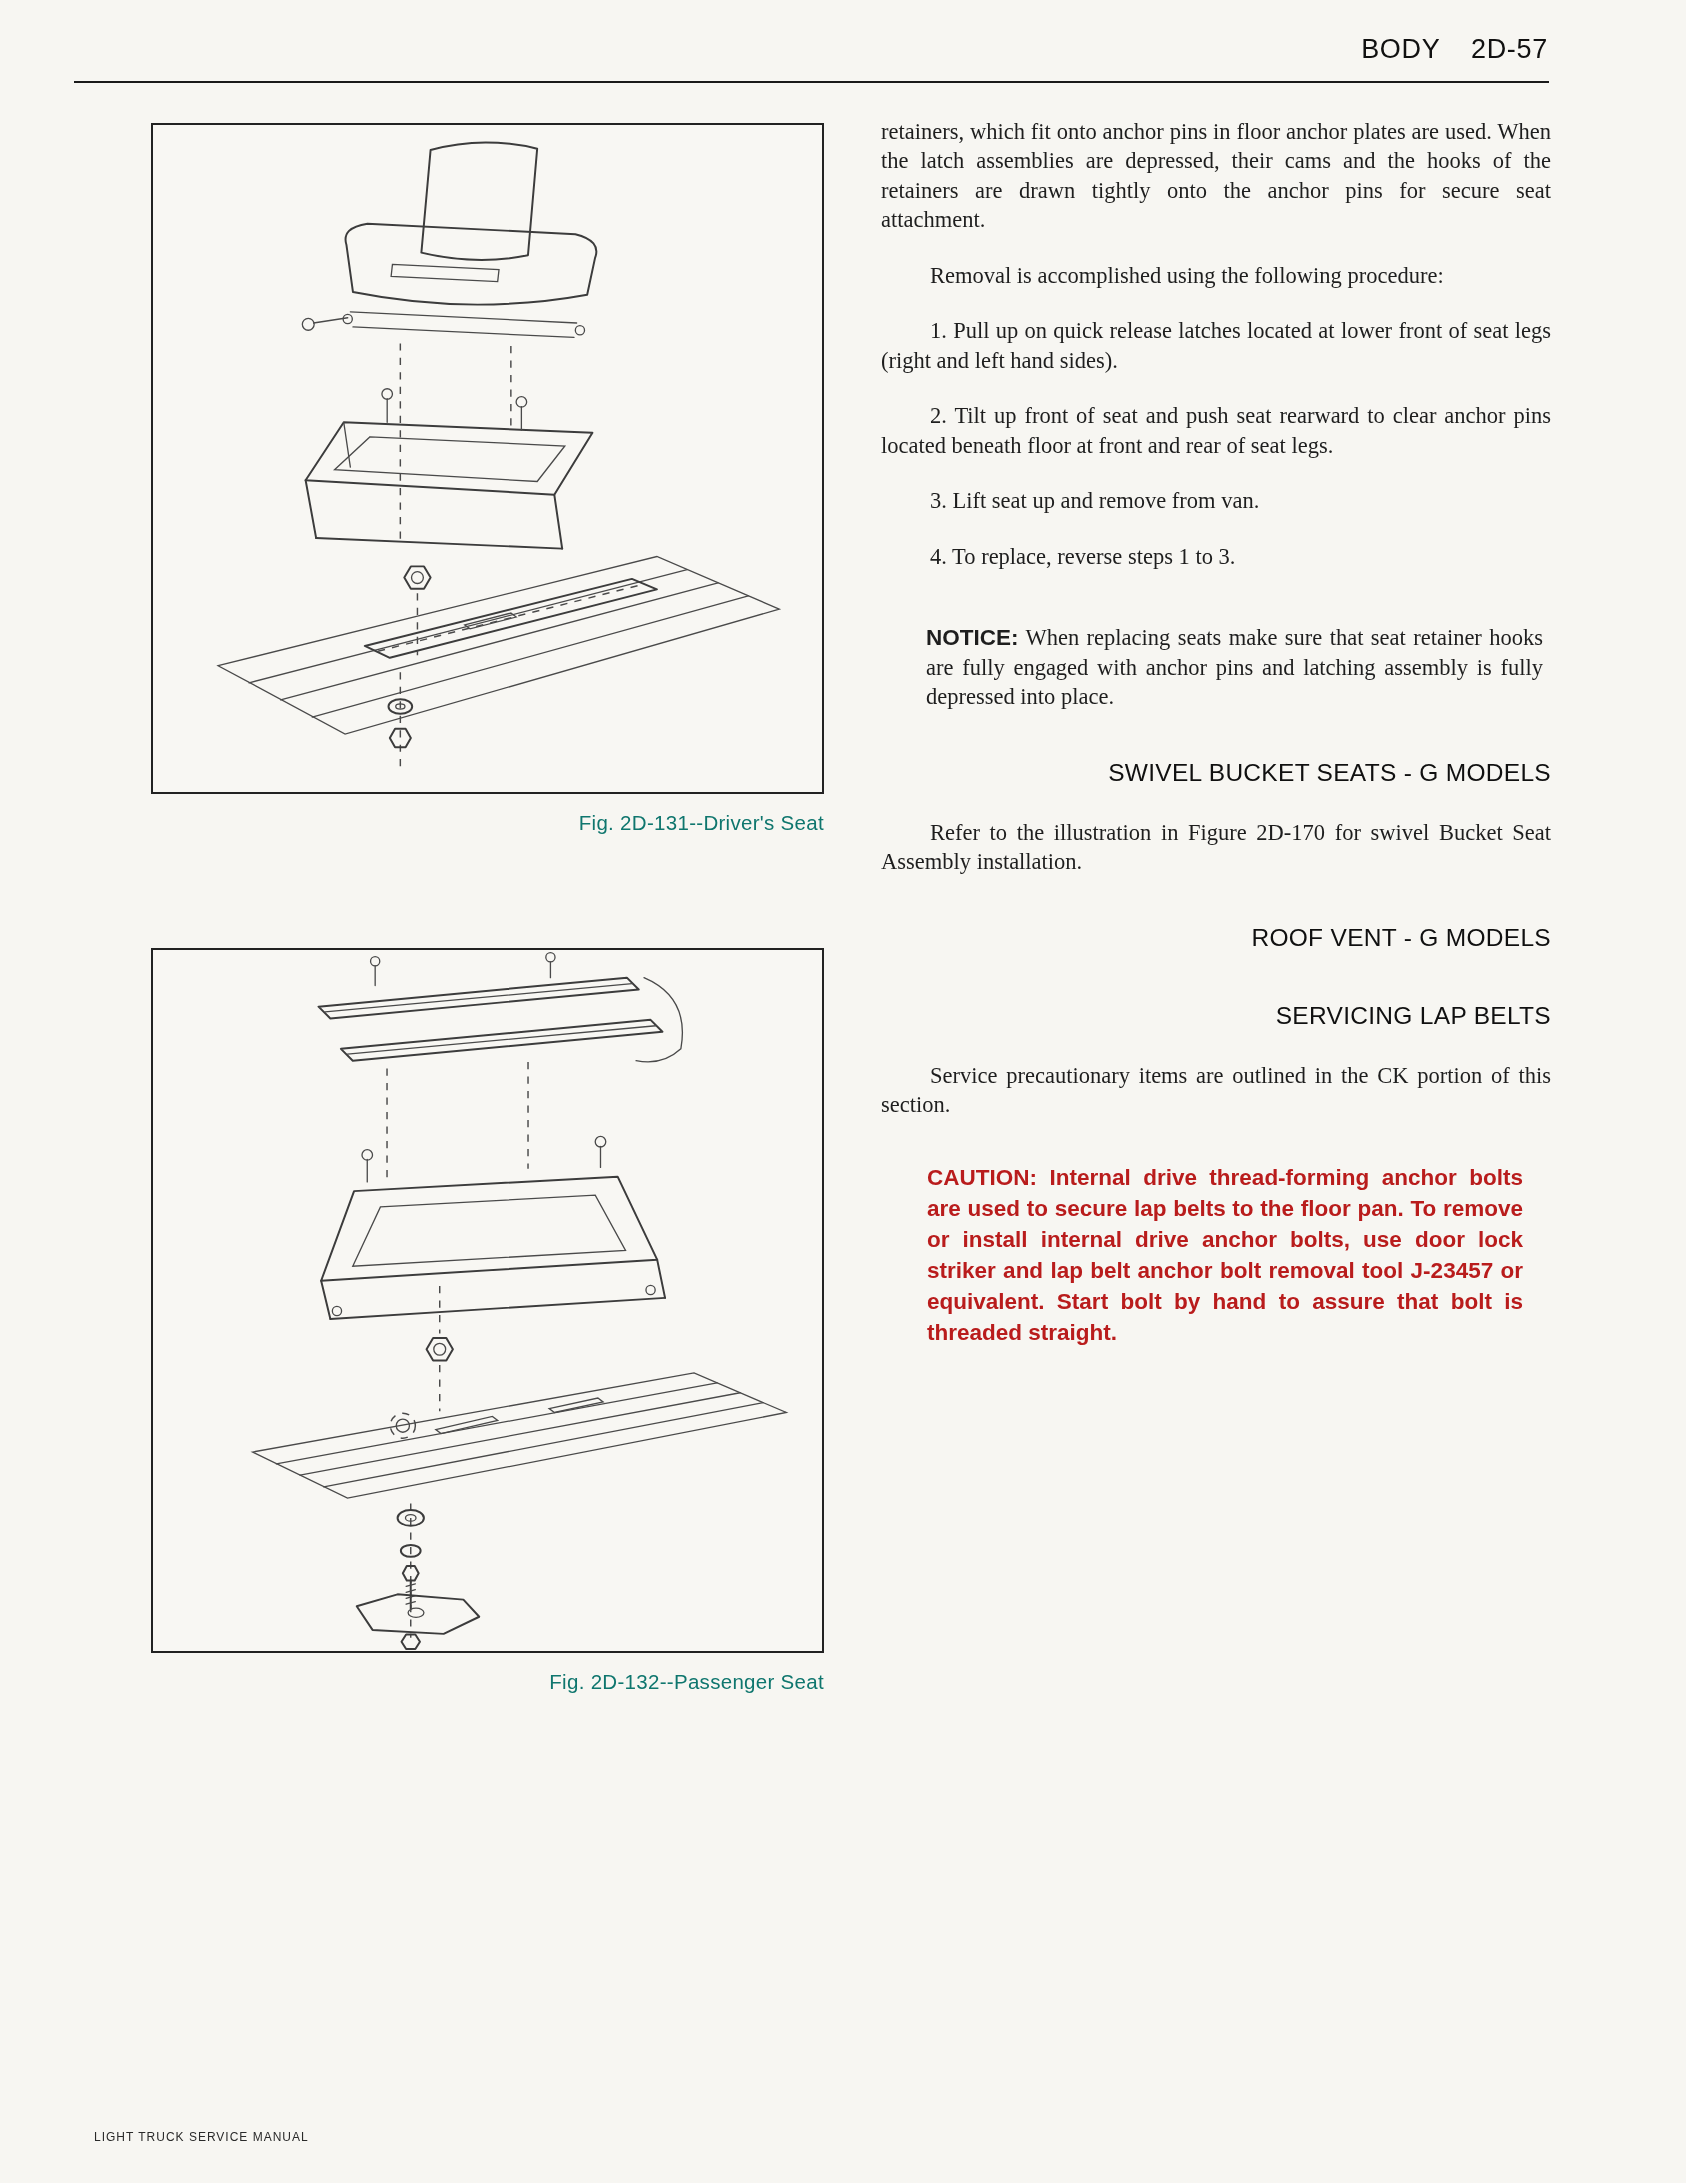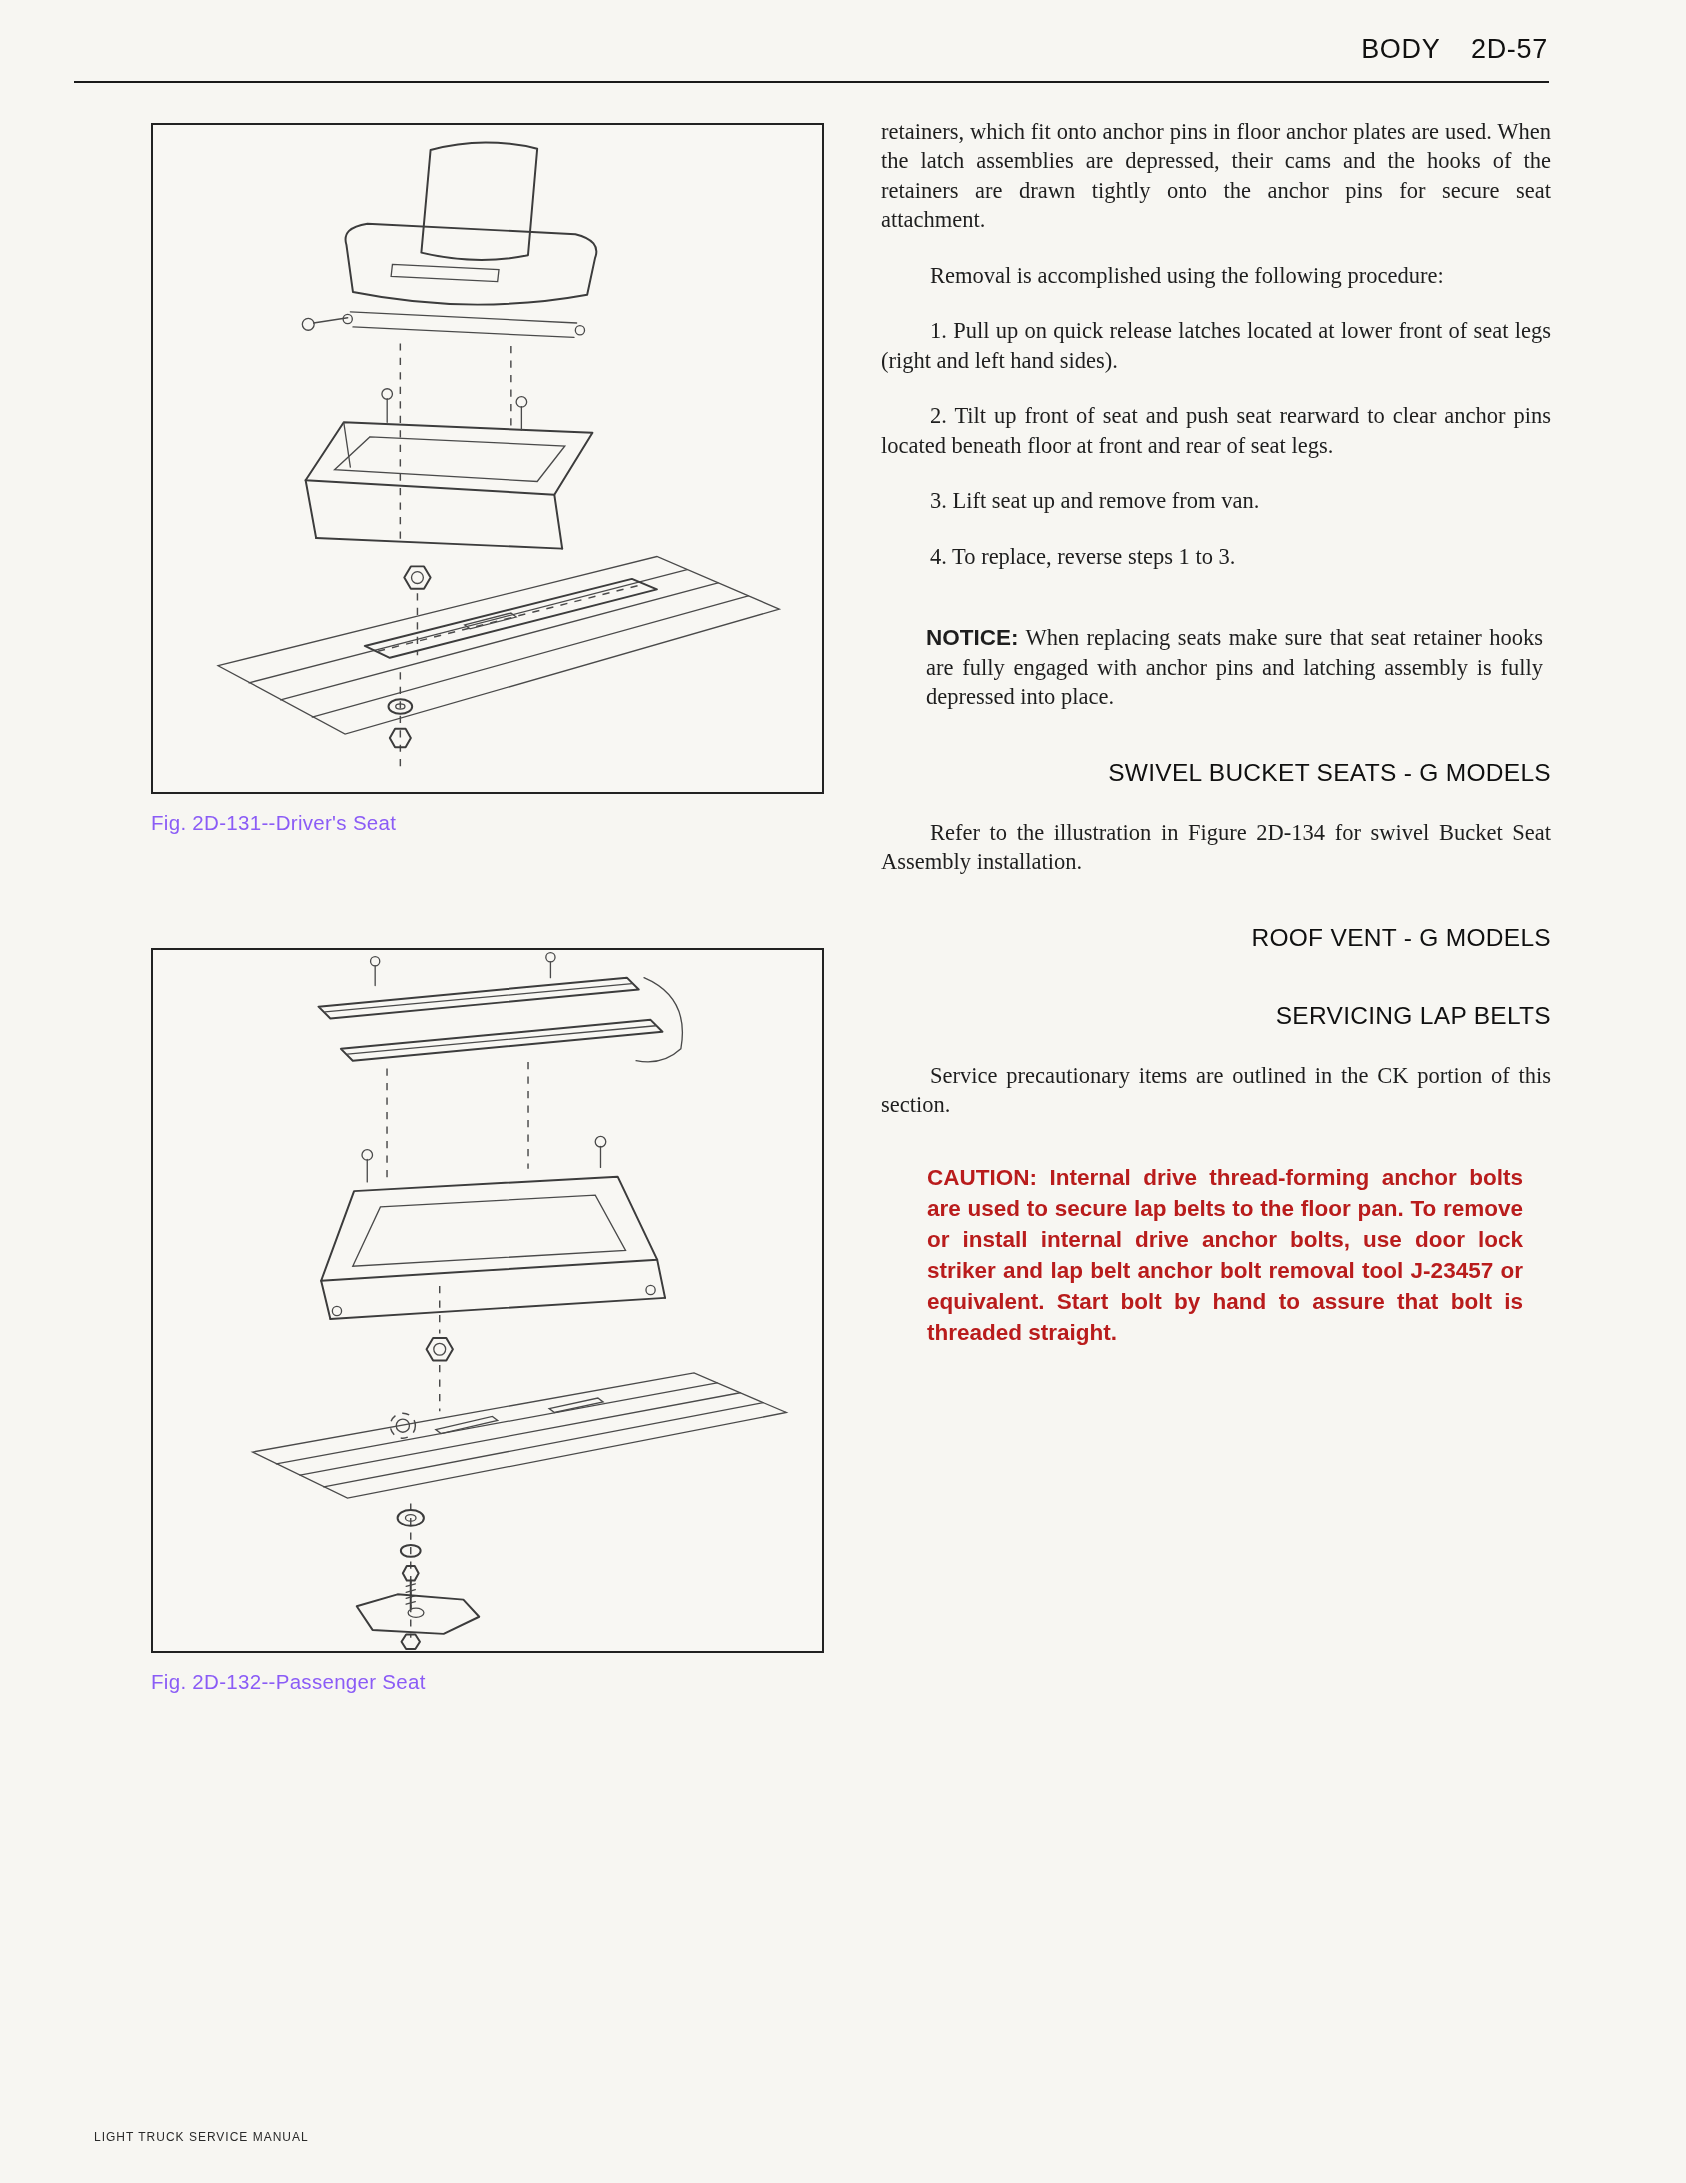--- a/index.html
+++ b/index.html
@@ -23,23 +23,23 @@
   }
 
   
   .figure { position:absolute; left:151px; width:673px; }
   .figure-1 { top:123px; }
   .figure-2 { top:948px; }
   .figure-box { border:2px solid #222; background:#f8f7f3; overflow:hidden; }
   .figure-1 .figure-box { height:671px; }
   .figure-2 .figure-box { height:705px; }
   .figure-caption {
-    text-align:left; margin-top:17px;
-    font-family:"Liberation Sans", sans-serif;
-    font-size:20.5px; color:#8b5cf6; letter-spacing:0.3px;
+    text-align:right; margin-top:17px;
+    font-family:"Liberation Sans", sans-serif;
+    font-size:20.5px; color:#0f766e; letter-spacing:0.3px;
   }
   svg { display:block; width:100%; height:100%; }
   .ln { stroke:#3c3c3c; stroke-width:3; fill:none; stroke-linecap:round; stroke-linejoin:round; }
   .ln-thin { stroke:#4a4a4a; stroke-width:2; fill:none; stroke-linecap:round; }
   .dash { stroke:#4a4a4a; stroke-width:2.2; fill:none; stroke-dasharray:11 11; }
 
   
   .text-col {
     position:absolute; left:881px; top:117px; width:670px;
     font-size:22.5px; line-height:1.3; text-align:justify;
@@ -210,21 +210,21 @@
   <p class="indent">2. Tilt up front of seat and push seat rearward to clear anchor pins located beneath floor at front and rear of seat legs.</p>
   <p class="indent">3. Lift seat up and remove from van.</p>
   <p class="indent">4. To replace, reverse steps 1 to 3.</p>
 
   <p class="notice">
     <span class="bold-sans">NOTICE:</span>
     <span>When replacing seats make sure that seat retainer hooks are fully engaged with anchor pins and latching assembly is fully depressed into place.</span>
   </p>
 
   <h2 class="section-heading">SWIVEL BUCKET SEATS - G MODELS</h2>
-  <p class="indent">Refer to the illustration in Figure 2D-134 for swivel Bucket Seat Assembly installation.</p>
+  <p class="indent">Refer to the illustration in Figure 2D-170 for swivel Bucket Seat Assembly installation.</p>
 
   <h2 class="section-heading">ROOF VENT - G MODELS</h2>
 
   <h2 class="section-heading">SERVICING LAP BELTS</h2>
   <p class="indent">Service precautionary items are outlined in the CK portion of this section.</p>
 
   <p class="caution">
     <span>CAUTION:</span>
     <span>Internal drive thread-forming anchor bolts are used to secure lap belts to the floor pan. To remove or install internal drive anchor bolts, use door lock striker and lap belt anchor bolt removal tool J-23457 or equivalent. Start bolt by hand to assure that bolt is threaded straight.</span>
   </p>

